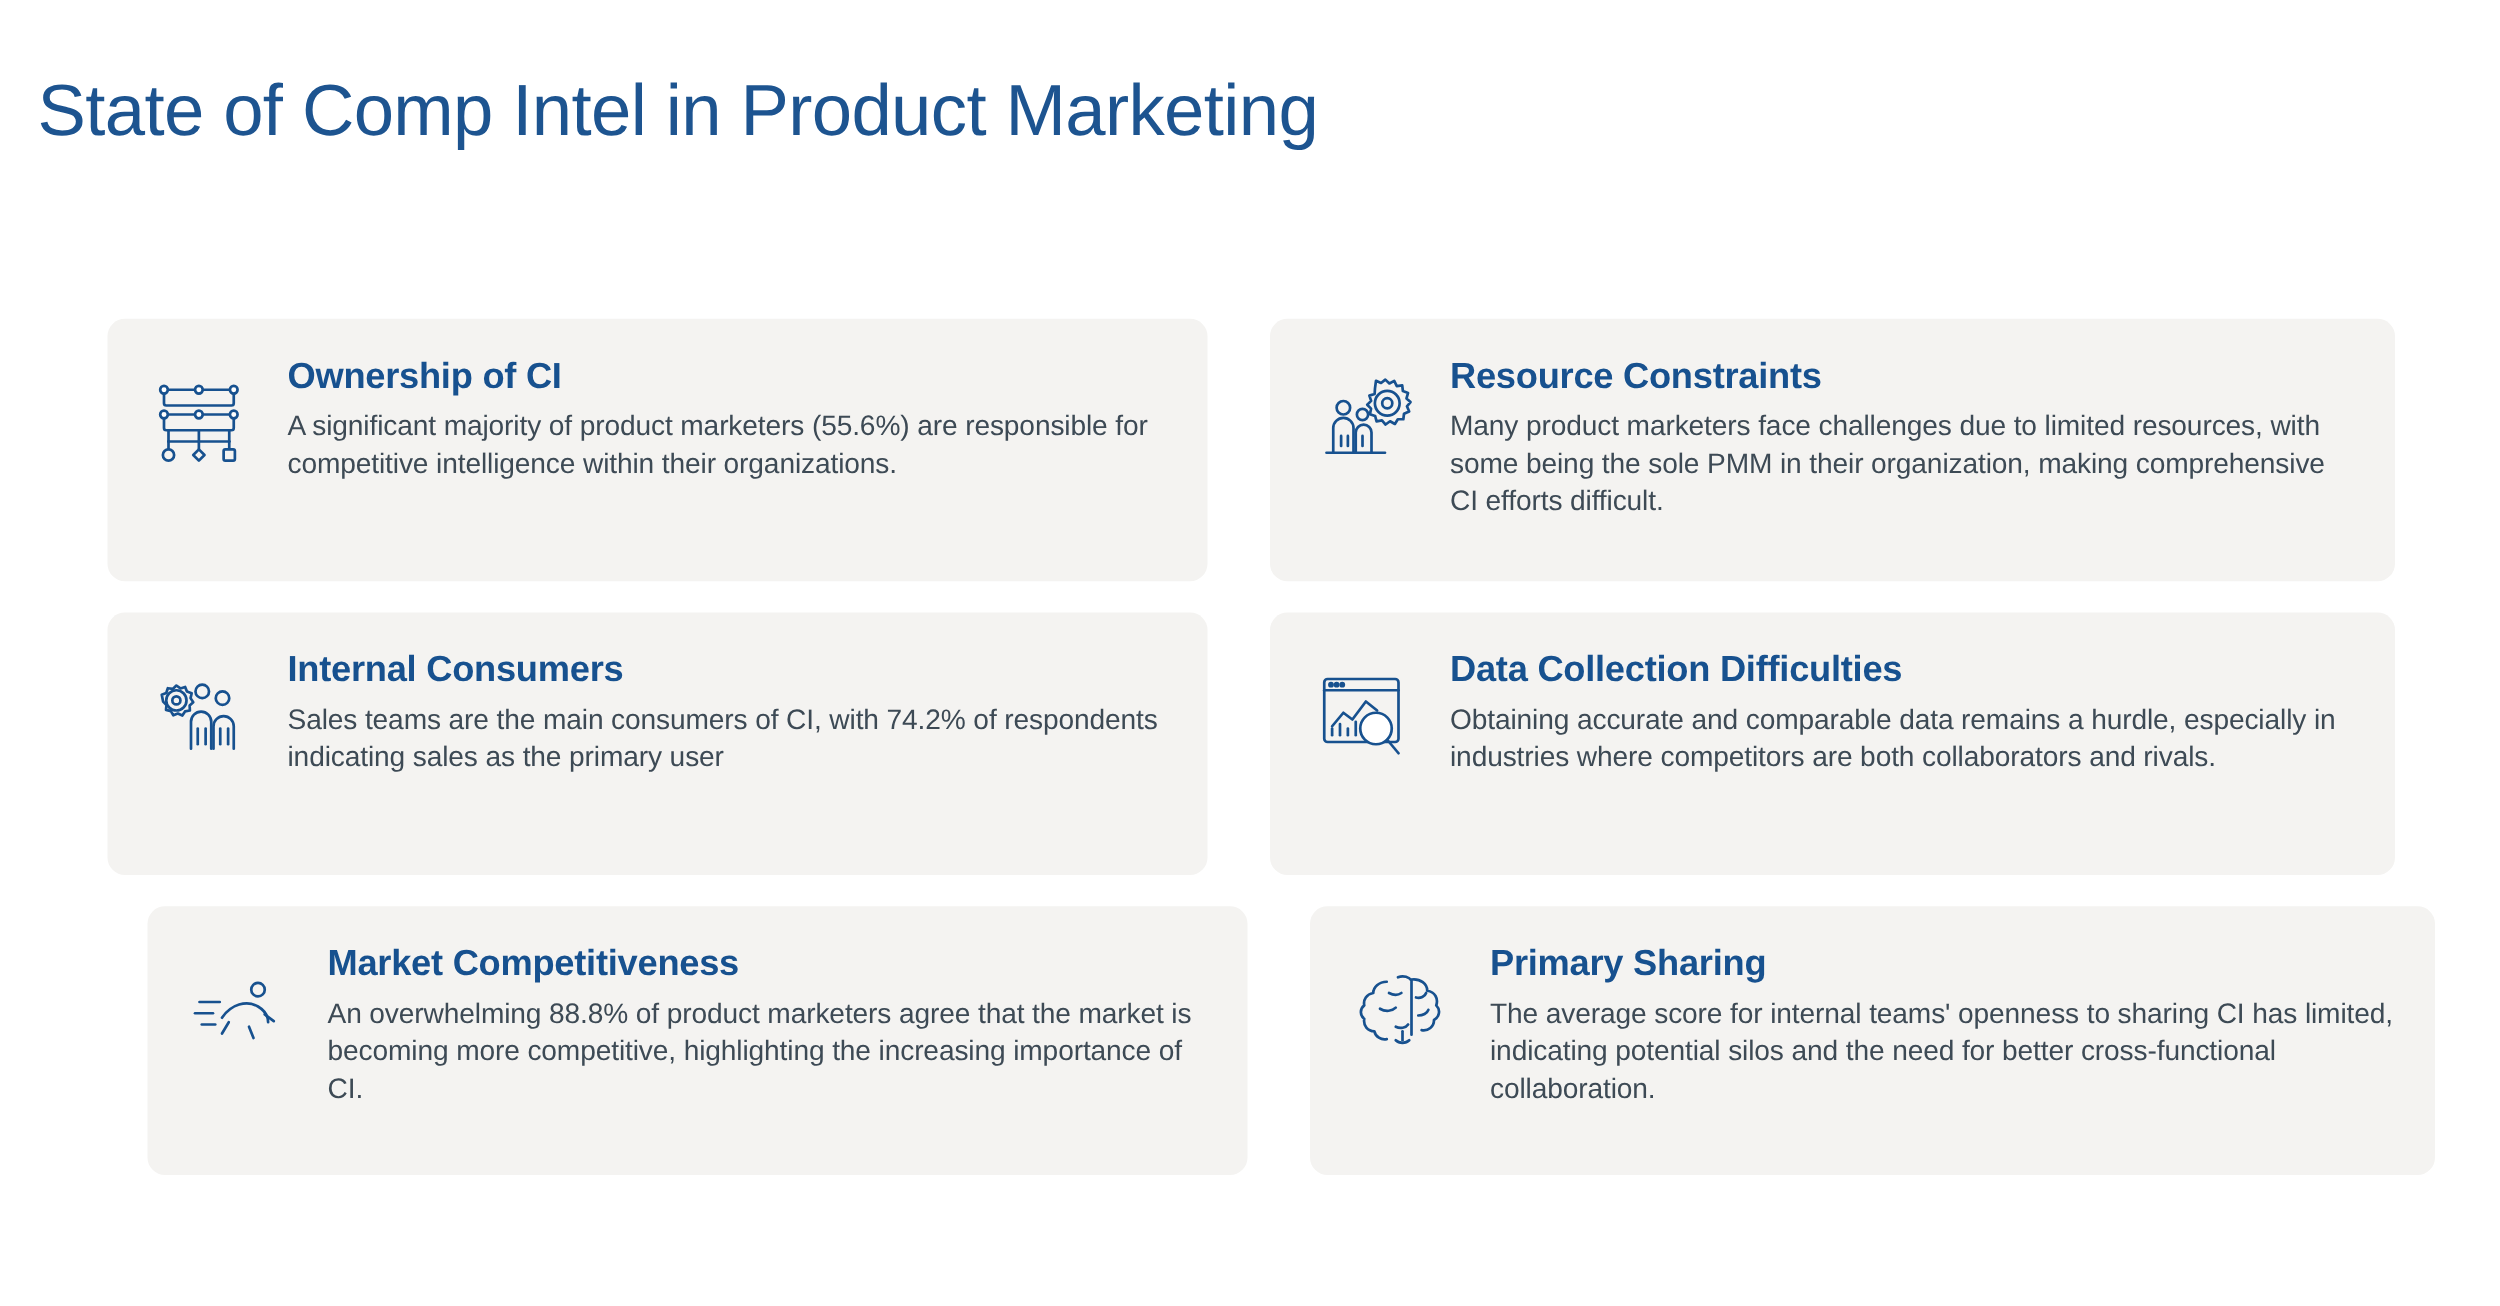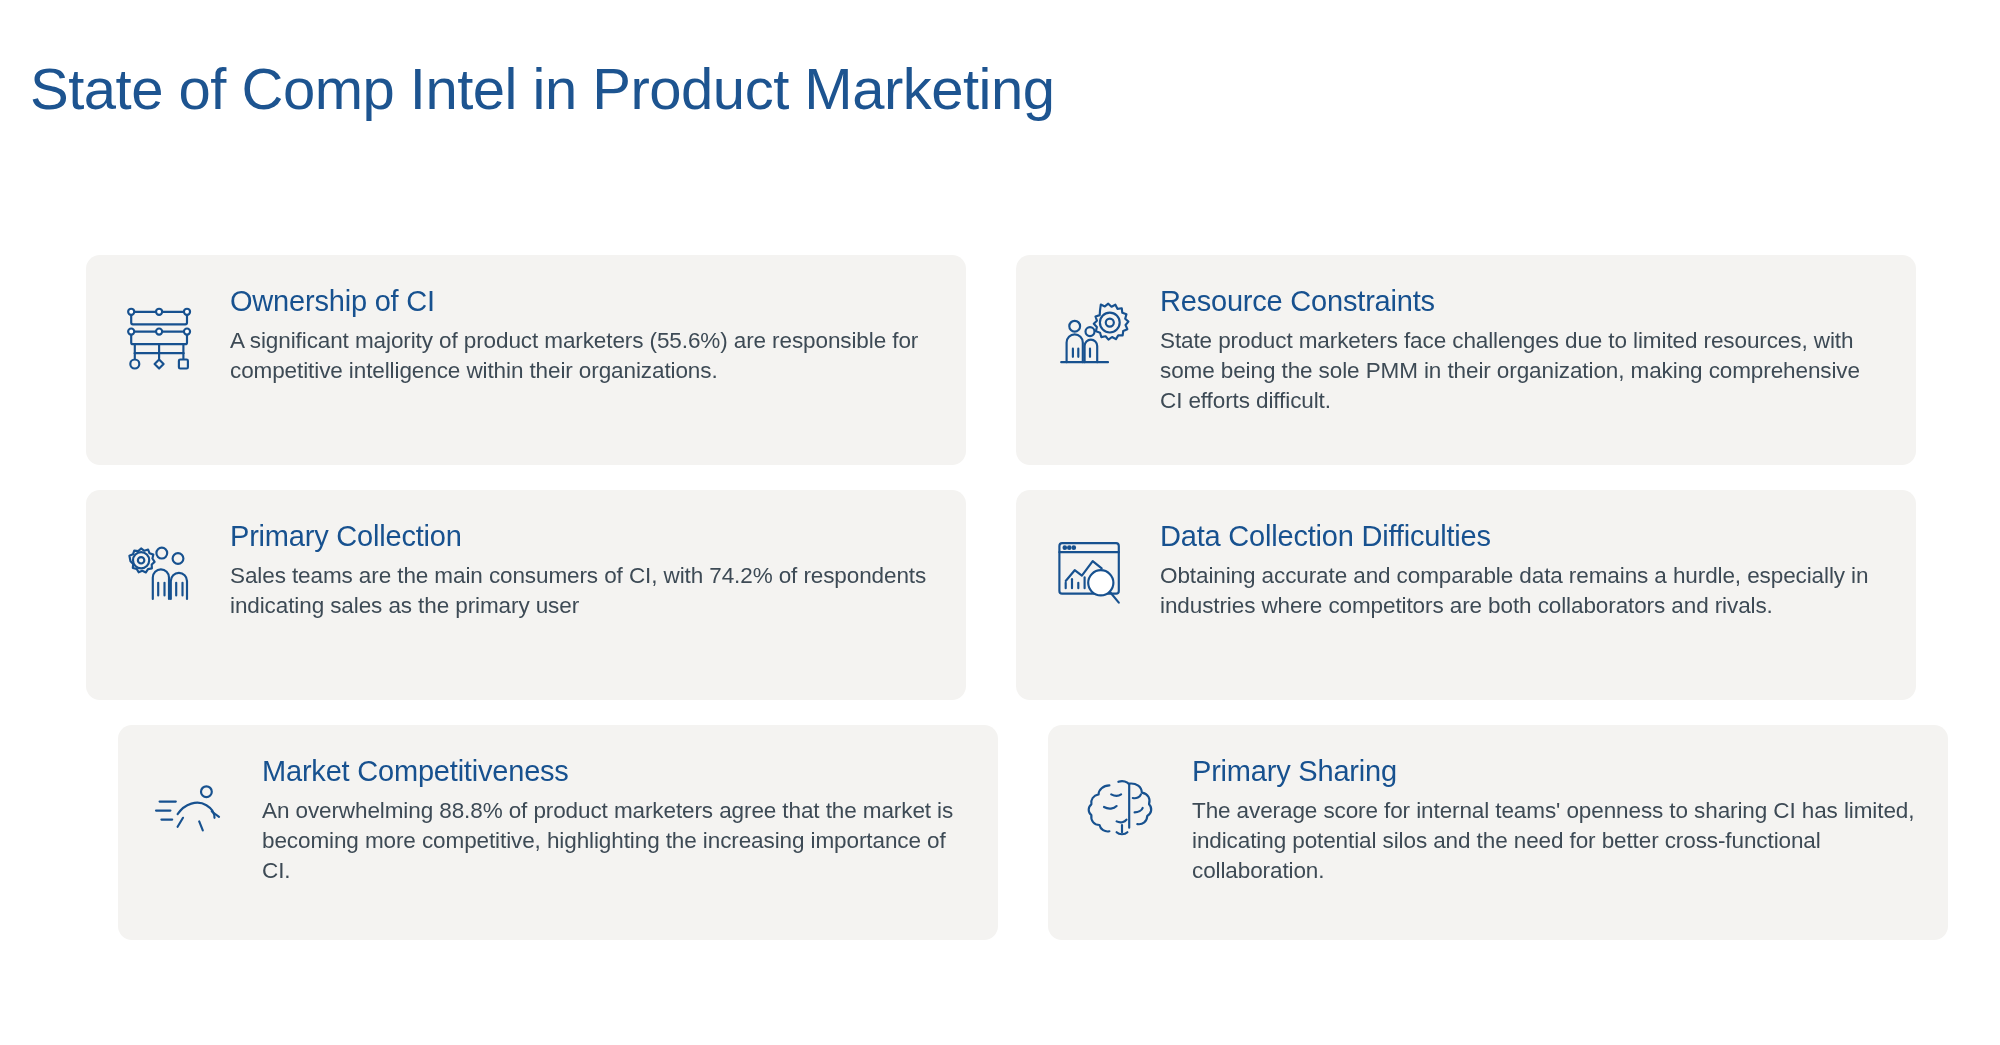--- a/index.html
+++ b/index.html
@@ -65,21 +65,21 @@
     height: 90px;
     display: block;
   }
   .card-body {
     flex: 1 1 auto;
     padding-top: 4px;
   }
   .card-title {
     color: #17518f;
     font-size: 29px;
-    font-weight: normal;
+    font-weight: bold;
     margin: 0 0 8px 0;
     line-height: 1.15;
     letter-spacing: -0.2px;
   }
   .card-text {
     color: #3d4a55;
     font-size: 22.5px;
     line-height: 1.33;
     margin: 0;
     letter-spacing: -0.1px;
@@ -137,42 +137,42 @@
           <path d="M24 78 v-22 a9 9 0 0 1 18 0 v22"></path>
           <path d="M44 78 v-18 a7 7 0 0 1 14 0 v18"></path>
           <path d="M18 78 h52"></path>
           <path d="M31 63 v9"></path>
           <path d="M37 63 v9"></path>
           <path d="M50 63 v9"></path>
         </svg>
       </div>
       <div class="card-body">
         <h3 class="card-title">Resource Constraints</h3>
-        <p class="card-text">State product marketers face challenges due to limited resources, with some being the sole PMM in their organization, making comprehensive CI efforts difficult.</p>
+        <p class="card-text">Many product marketers face challenges due to limited resources, with some being the sole PMM in their organization, making comprehensive CI efforts difficult.</p>
       </div>
     </div>
 
     <div class="card">
       <div class="card-icon">
         <svg viewBox="0 0 100 100" fill="none" stroke="#17518f" stroke-width="2.4" stroke-linecap="round" stroke-linejoin="round">
           <path d="M16 32 l4-1.6 1.4-4.2 4.4 .6 3.2-3 3.6 2.6 4.2-1.3 1.6 4.1 4.2 1.5-1 4.3 2.4 3.7-3.2 2.9 .2 4.4-4.3 .8-2.4 3.7-4-1.8-4 1.6-2.2-3.8-4.3-1 .4-4.4-3-3z"></path>
           <circle cx="29" cy="37" r="9"></circle>
           <circle cx="29" cy="37" r="3.6"></circle>
           <circle cx="52" cy="29" r="6"></circle>
           <circle cx="70" cy="35" r="6"></circle>
           <path d="M42 80 v-24 a9 9 0 0 1 18 0 v24"></path>
           <path d="M62 80 v-20 a9 9 0 0 1 18 0 v20"></path>
           <path d="M48 62 v14"></path>
           <path d="M55 62 v14"></path>
           <path d="M68 62 v14"></path>
           <path d="M75 62 v14"></path>
         </svg>
       </div>
       <div class="card-body">
-        <h3 class="card-title">Primary Collection</h3>
+        <h3 class="card-title">Internal Consumers</h3>
         <p class="card-text">Sales teams are the main consumers of CI, with 74.2% of respondents indicating sales as the primary user</p>
       </div>
     </div>
 
     <div class="card">
       <div class="card-icon">
         <svg viewBox="0 0 100 100" fill="none" stroke="#17518f" stroke-width="2.4" stroke-linecap="round" stroke-linejoin="round">
           <rect x="16" y="18" width="66" height="56" rx="3"></rect>
           <path d="M16 28 h66"></path>
           <circle cx="22" cy="23" r="1.4" fill="#17518f"></circle>

